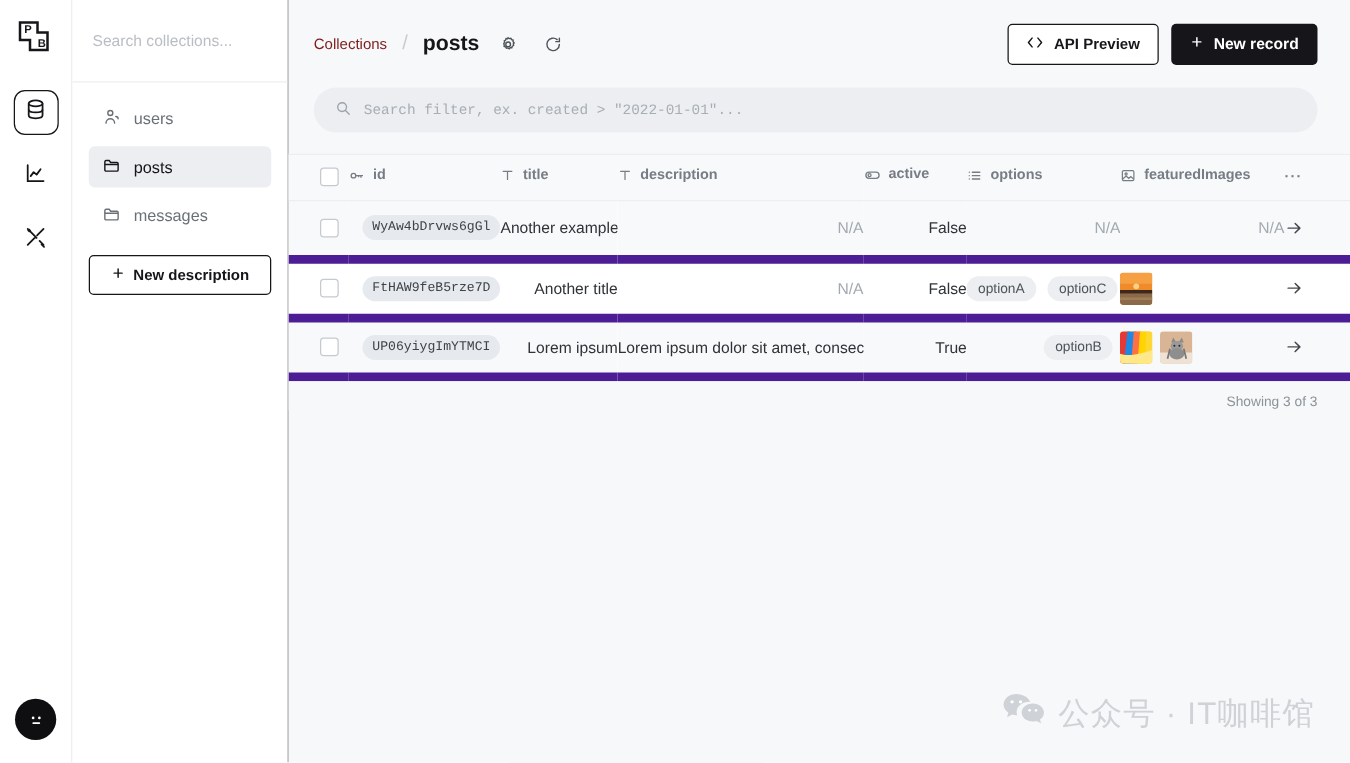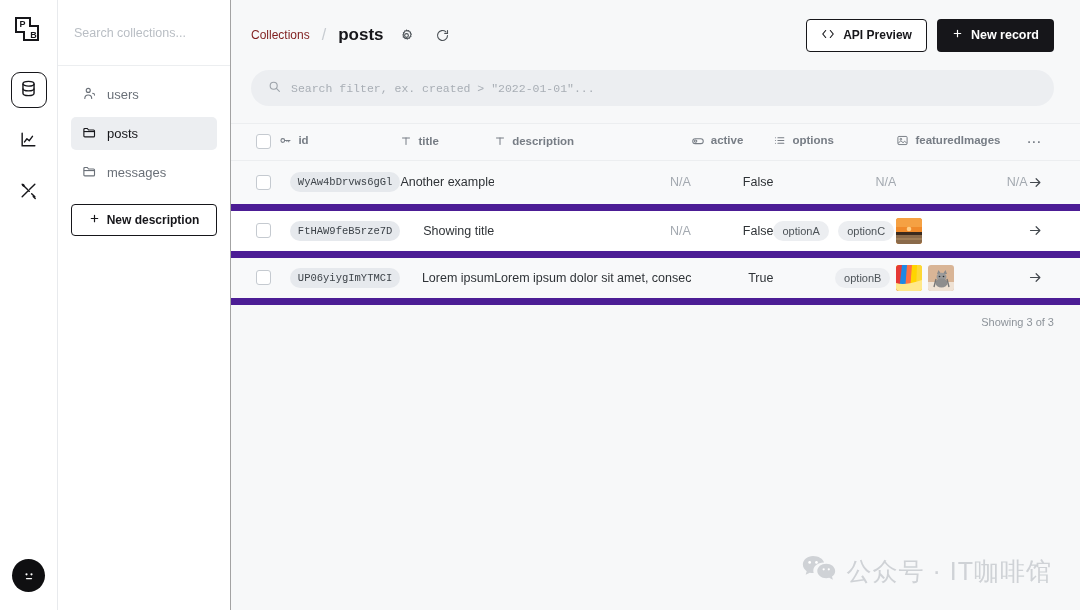--- a/index.html
+++ b/index.html
@@ -407,21 +407,21 @@
             </td>
           </tr>
 
           <tr class="even">
             <td class="col-check">
               <div class="cbox"></div>
             </td>
             <td>
               <span class="pill-id">FtHAW9feB5rze7D</span>
             </td>
-            <td>Showing title</td>
+            <td>Another title</td>
             <td class="na">N/A</td>
             <td>False</td>
             <td>
               <span class="tag">optionA</span>
               <span class="tag">optionC</span>
             </td>
             <td>
               <div class="thumbs">
                 <div class="thumb">
                   <svg width="26" height="26" viewBox="0 0 26 26">

